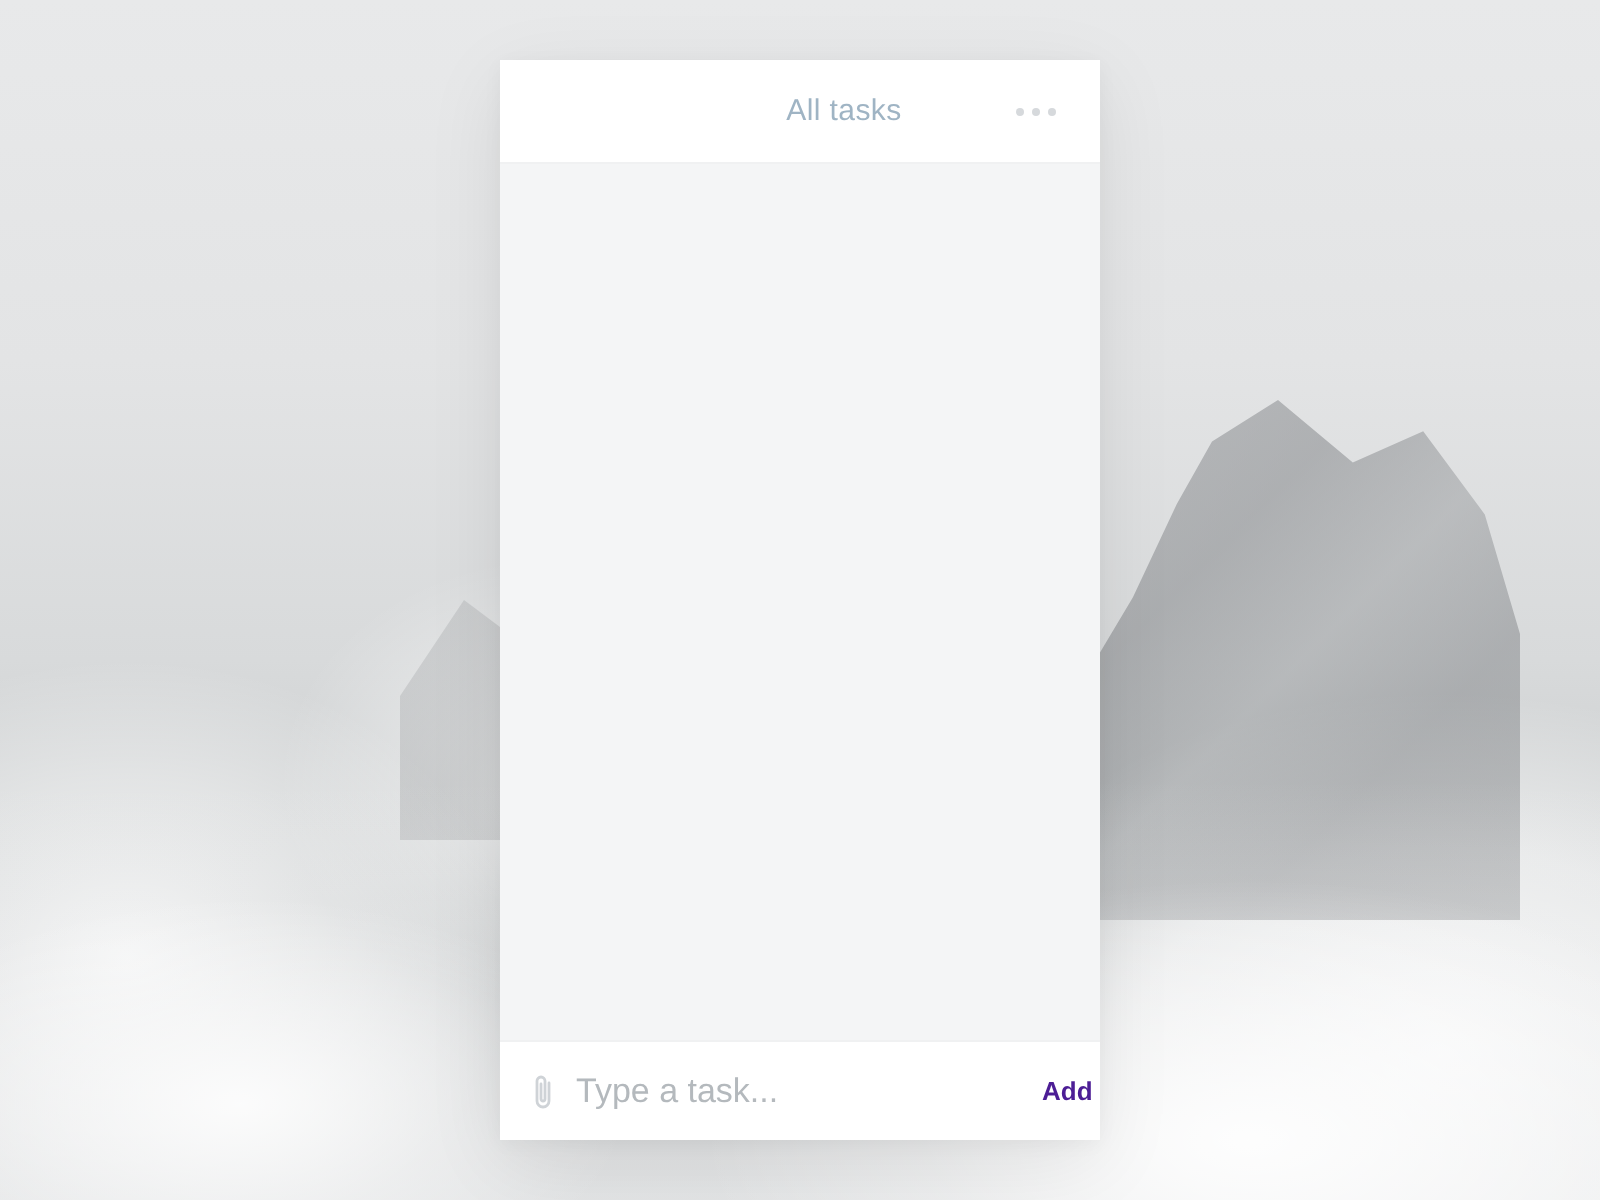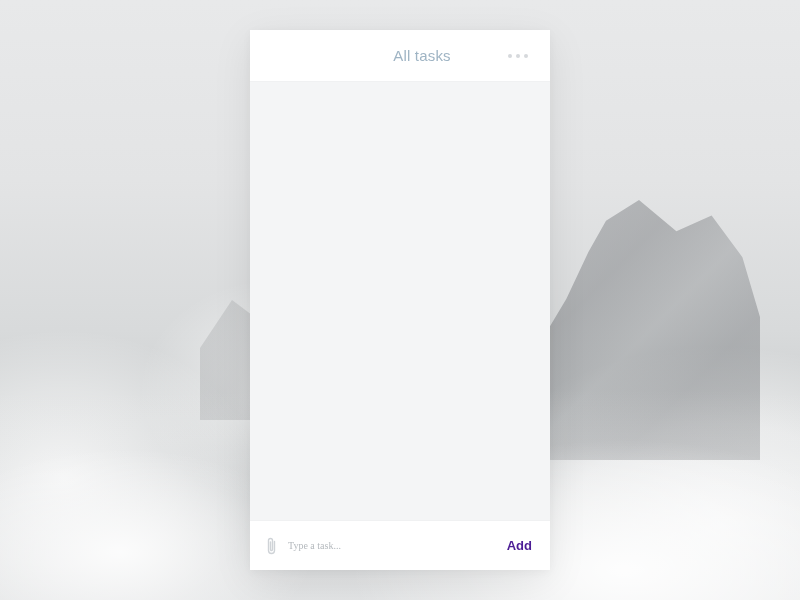--- a/index.html
+++ b/index.html
@@ -113,24 +113,24 @@
       justify-content: center;
       cursor: pointer;
       color: #cfd3d7;
       flex-shrink: 0;
     }
     .attach-icon svg { display: block; }
     .task-input {
       flex: 1;
       border: none;
       outline: none;
-      font-size: 10px;
+      font-size: 17px;
       color: #a16207;
       background: transparent;
-      font-family: Liberation Serif, serif;
+      font-family: Liberation Sans, sans-serif;
     }
     .task-input::placeholder {
       color: #b4b9bd;
     }
     .add-btn {
       border: none;
       background: transparent;
       color: #4c1d95;
       font-size: 13px;
       font-weight: 600;

